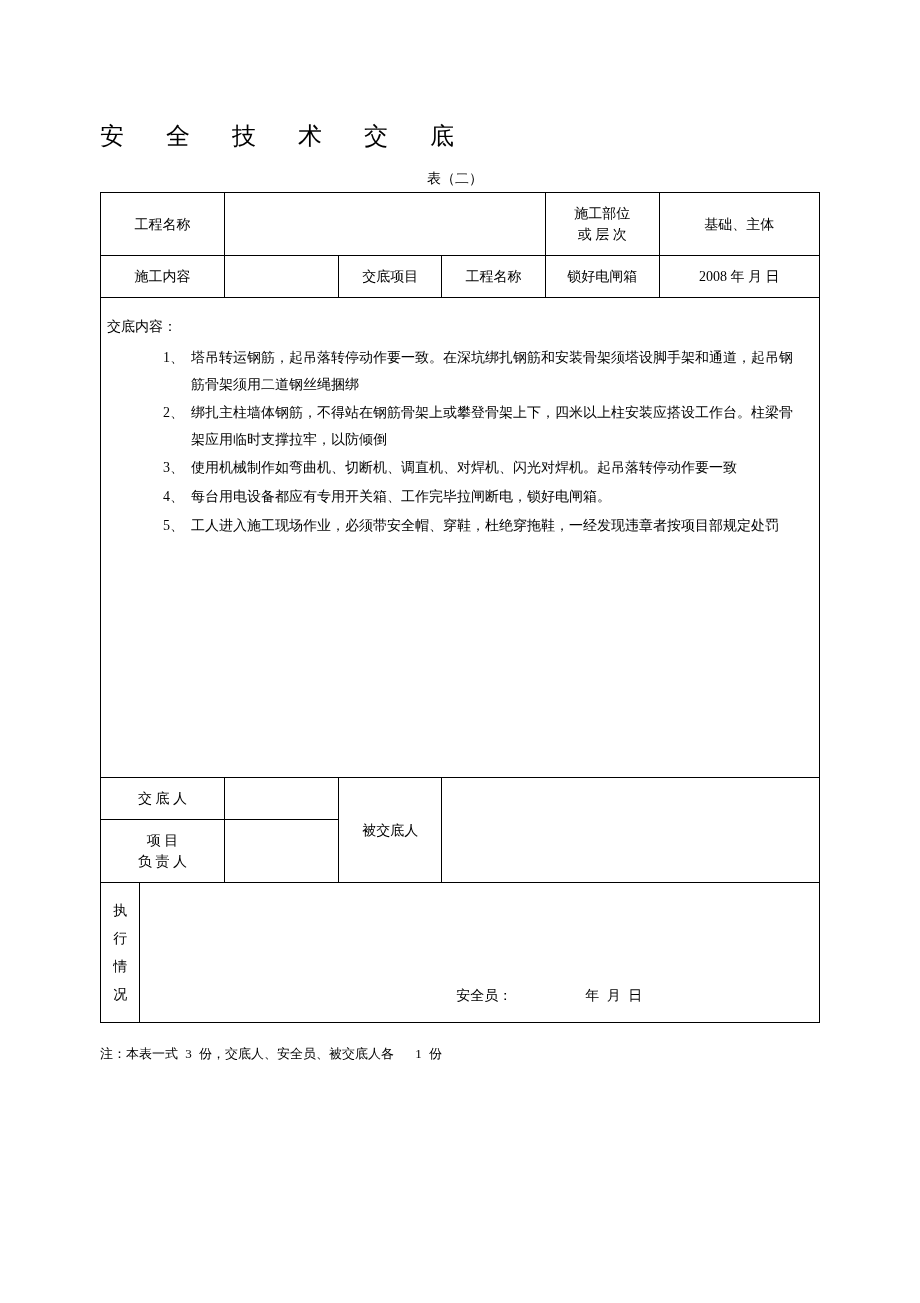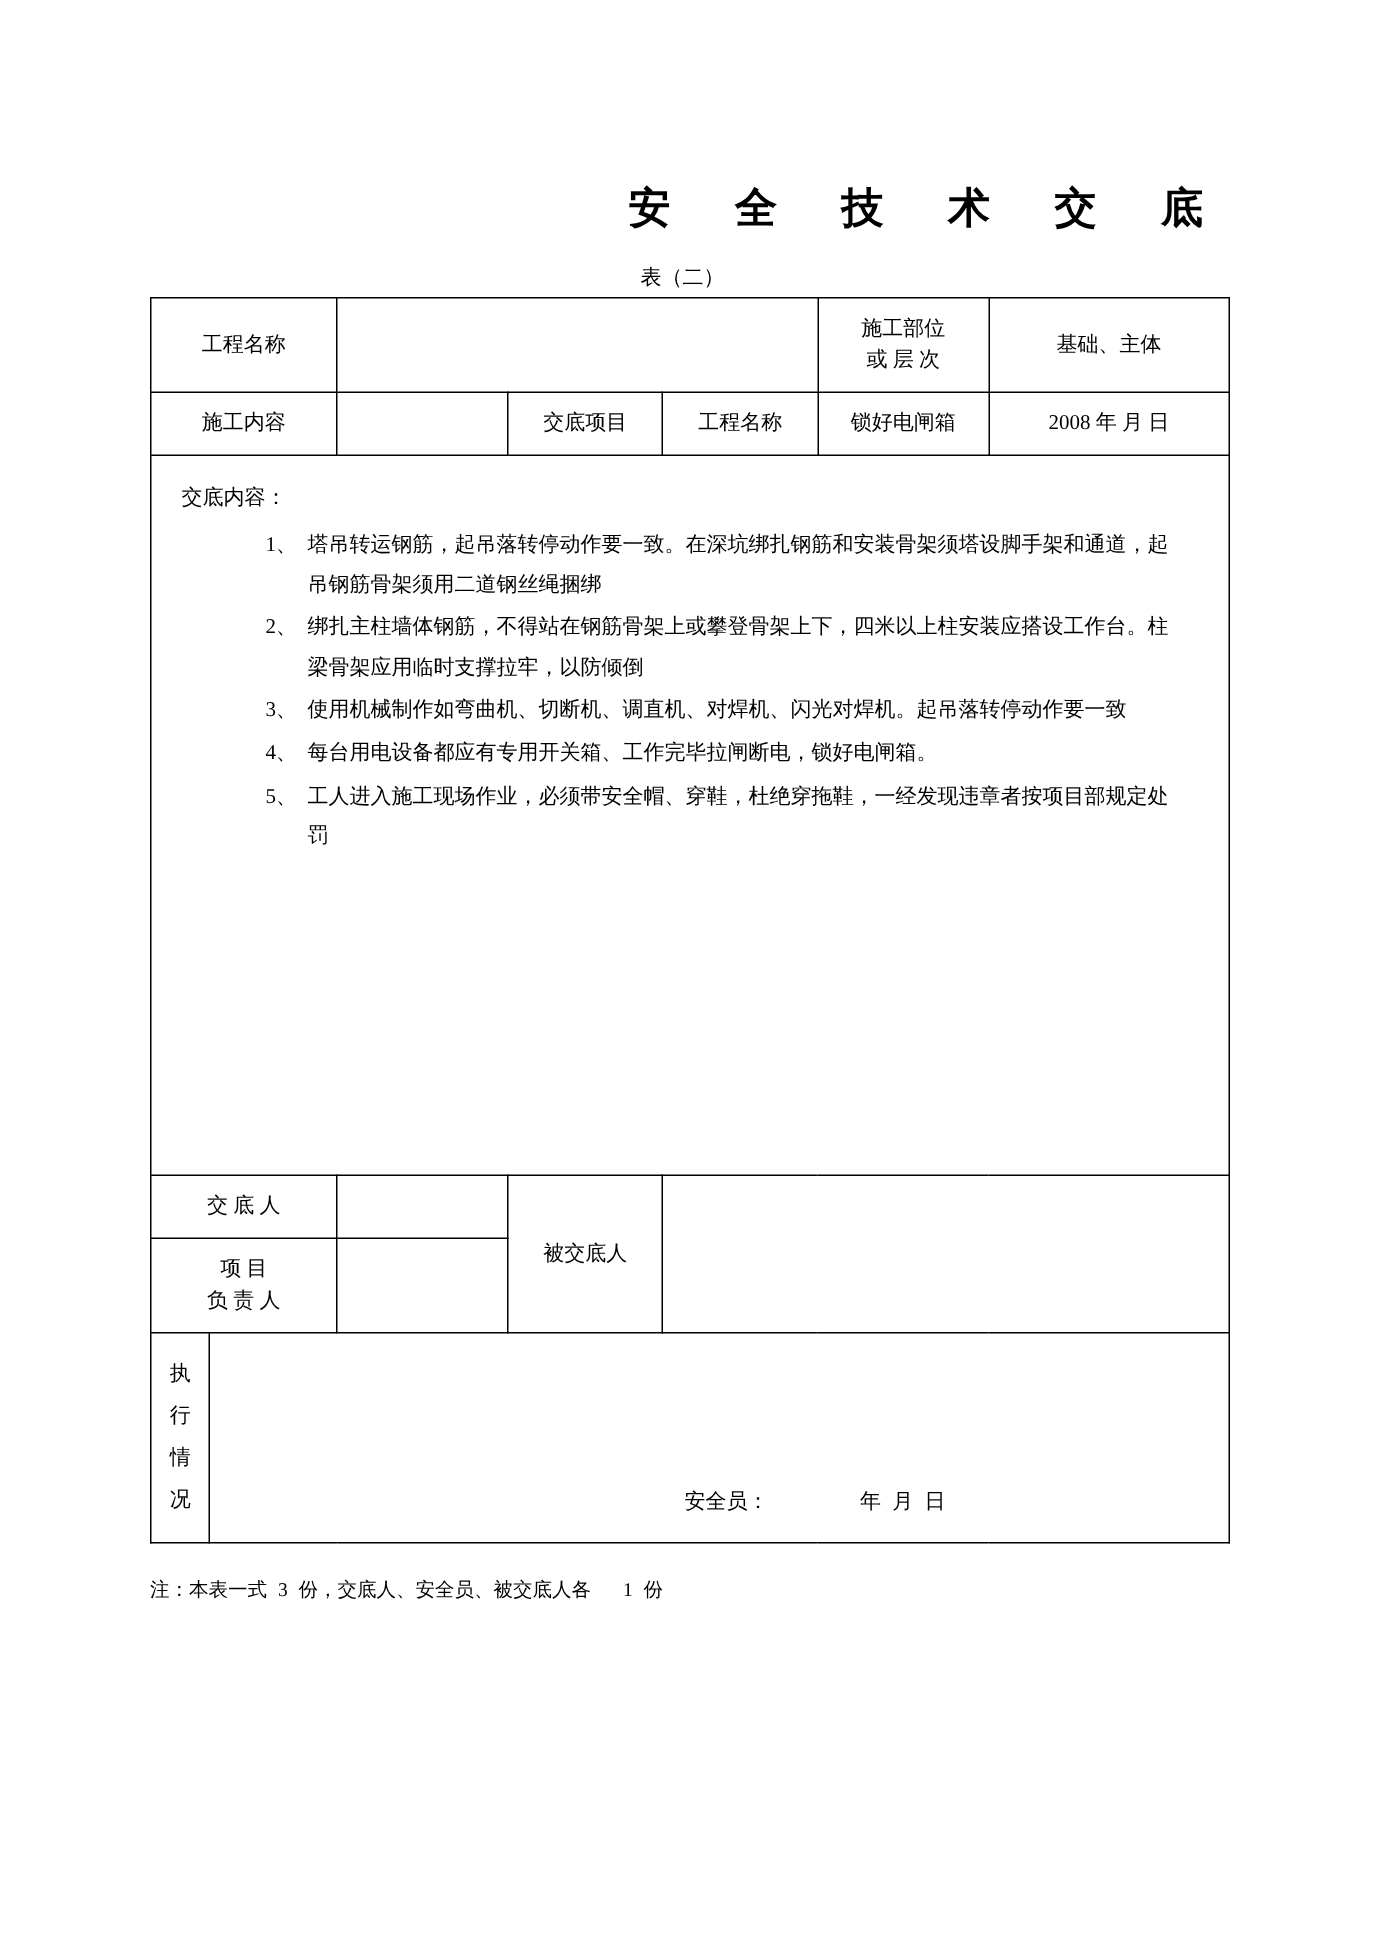--- a/index.html
+++ b/index.html
@@ -5,25 +5,25 @@
     * { box-sizing: border-box; margin: 0; padding: 0; }
     body {
       background: #fff;
       font-family: "SimSun", "宋体", serif;
       color: #000;
       width: 920px;
       padding: 120px 100px 60px 100px;
       font-size: 14px;
     }
     .title {
-      text-align: right;
-      font-size: 28px;
+      text-align: left;
+      font-size: 24px;
       letter-spacing: 18px;
       margin-bottom: 18px;
-      font-weight: bold;
+      font-weight: normal;
     }
     .table-label {
       text-align: center;
       font-size: 14px;
       margin-bottom: 4px;
       padding-right: 10px;
     }
     table {
       border-collapse: collapse;
       width: 100%;
@@ -33,21 +33,21 @@
       border: 1px solid #000;
       padding: 10px 6px;
       text-align: center;
       vertical-align: middle;
       font-size: 14px;
       line-height: 1.5;
     }
     .content-cell {
       text-align: left;
       vertical-align: top;
-      padding: 18px 20px;
+      padding: 18px 6px;
       height: 480px;
     }
     .content-header { margin-bottom: 8px; }
     .content-list {
       list-style: none;
       padding-left: 56px;
       padding-right: 10px;
     }
     .content-list li {
       line-height: 1.9;
@@ -63,21 +63,21 @@
     }
     .exec-cell {
       text-align: left;
       vertical-align: bottom;
       padding: 12px 16px 16px 16px;
       height: 140px;
     }
     .exec-line {
       display: flex;
       justify-content: flex-start;
-      gap: 0;
+      gap: 12px;
     }
     .exec-line .safety { margin-left: 300px; }
     .exec-line .date { margin-left: 61px; letter-spacing: 2px; }
     .footnote {
       margin-top: 22px;
       font-size: 13px;
     }
     .footnote .n1 { margin-left: 4px; margin-right: 4px; }
     .footnote .n2 { margin-left: 18px; margin-right: 4px; }
   </style>

